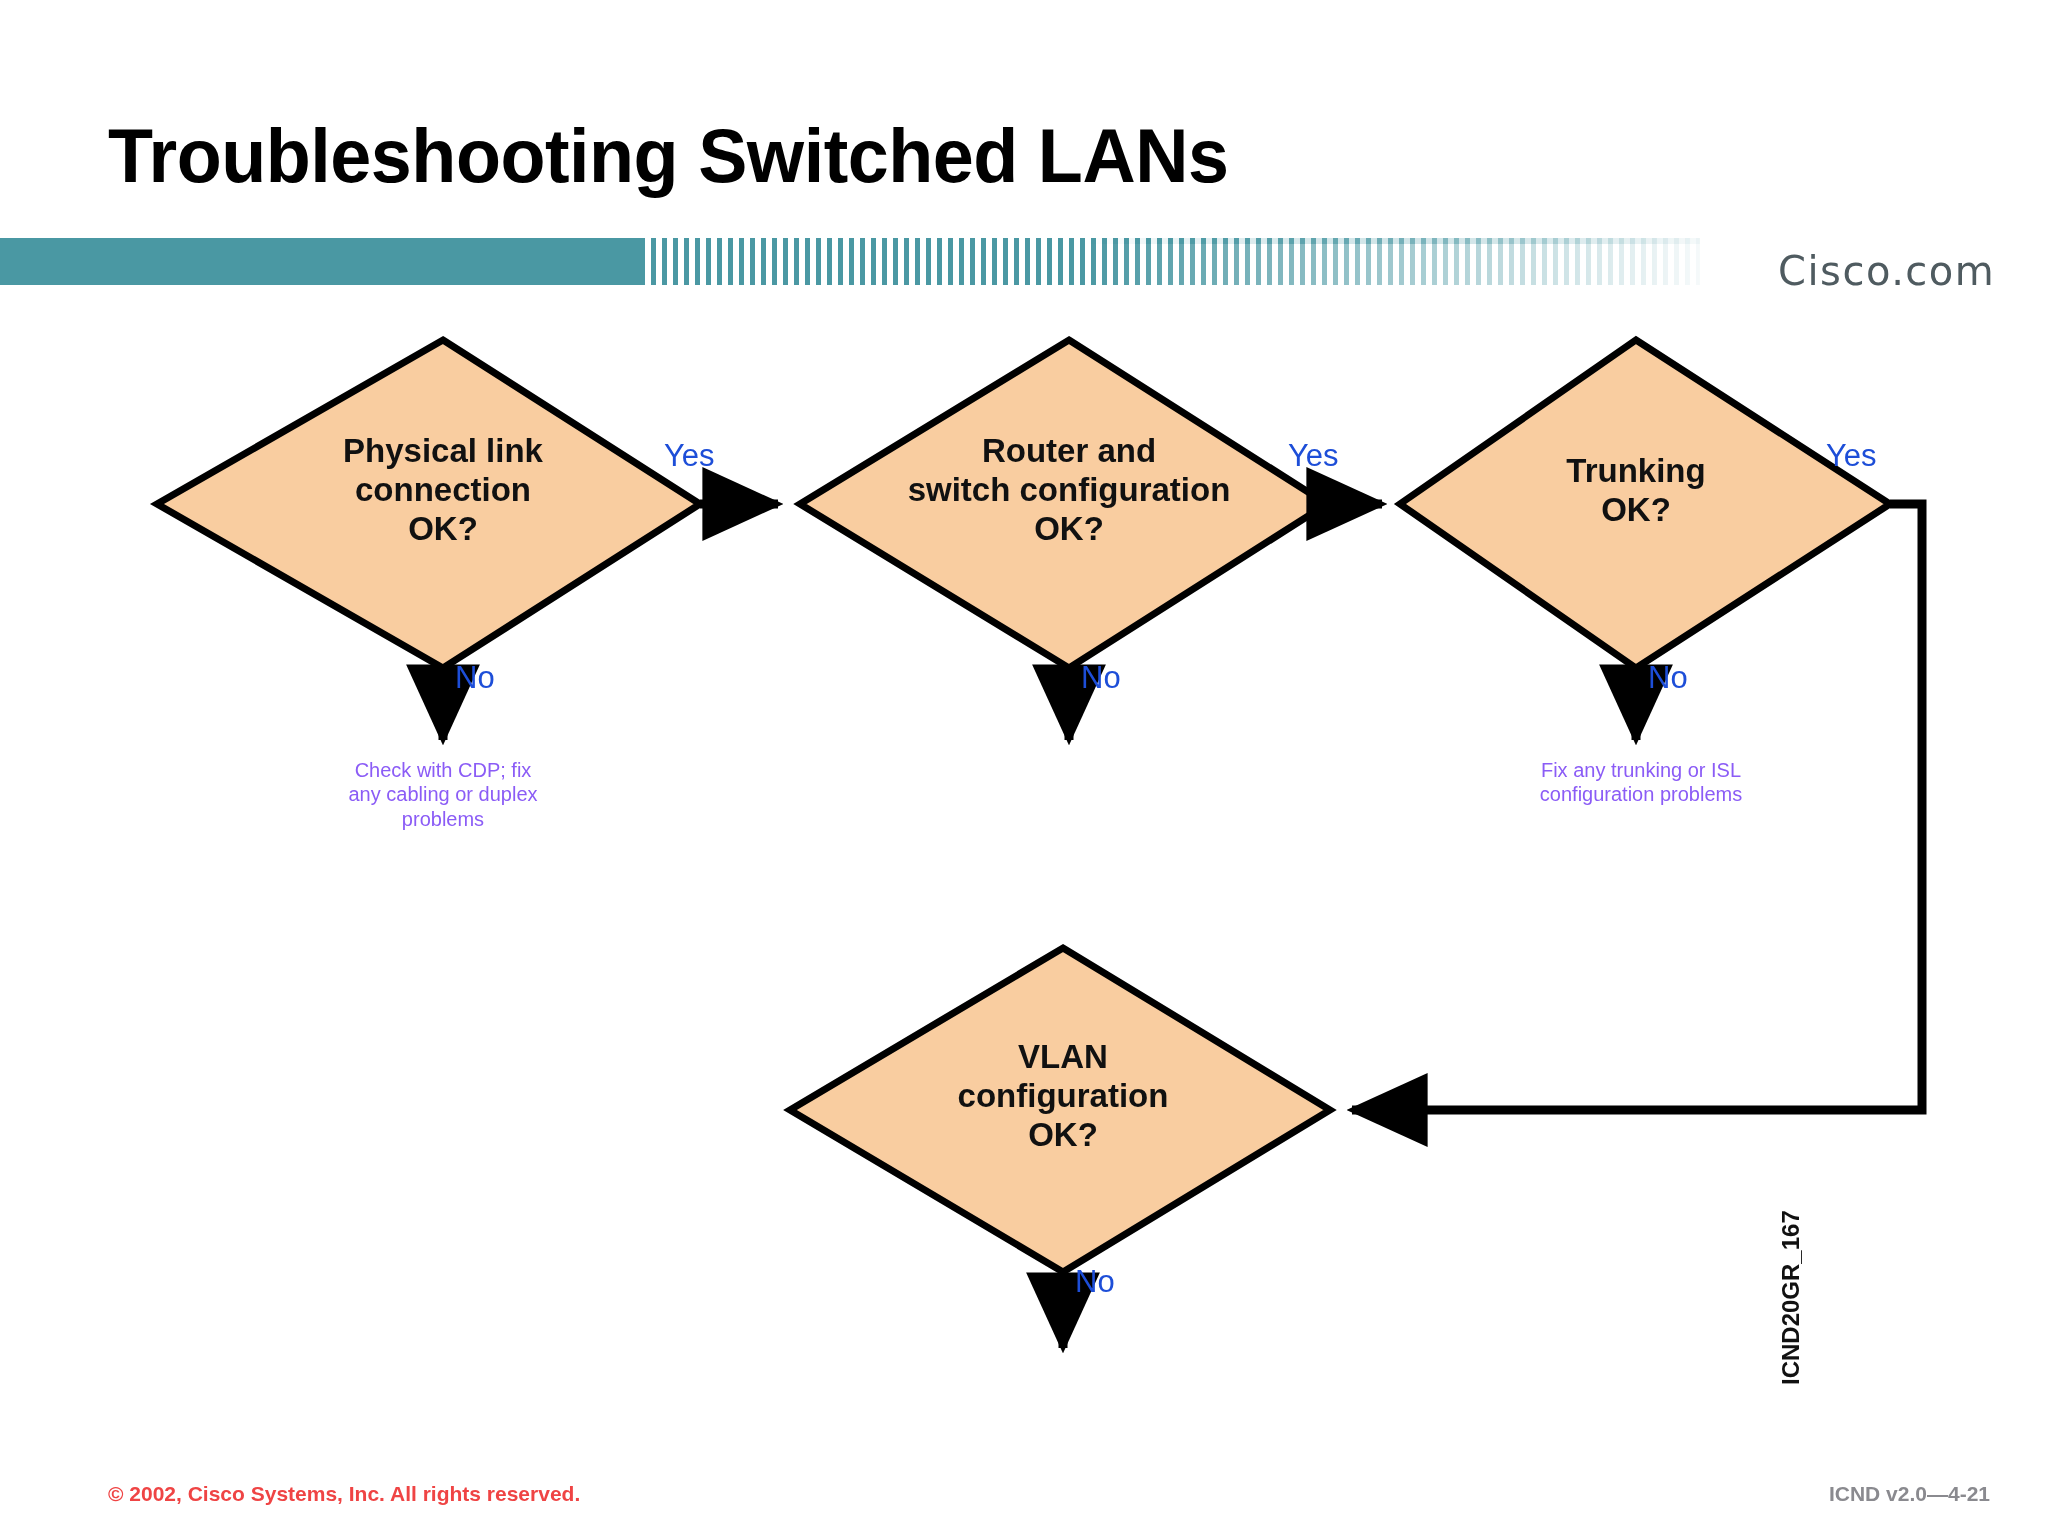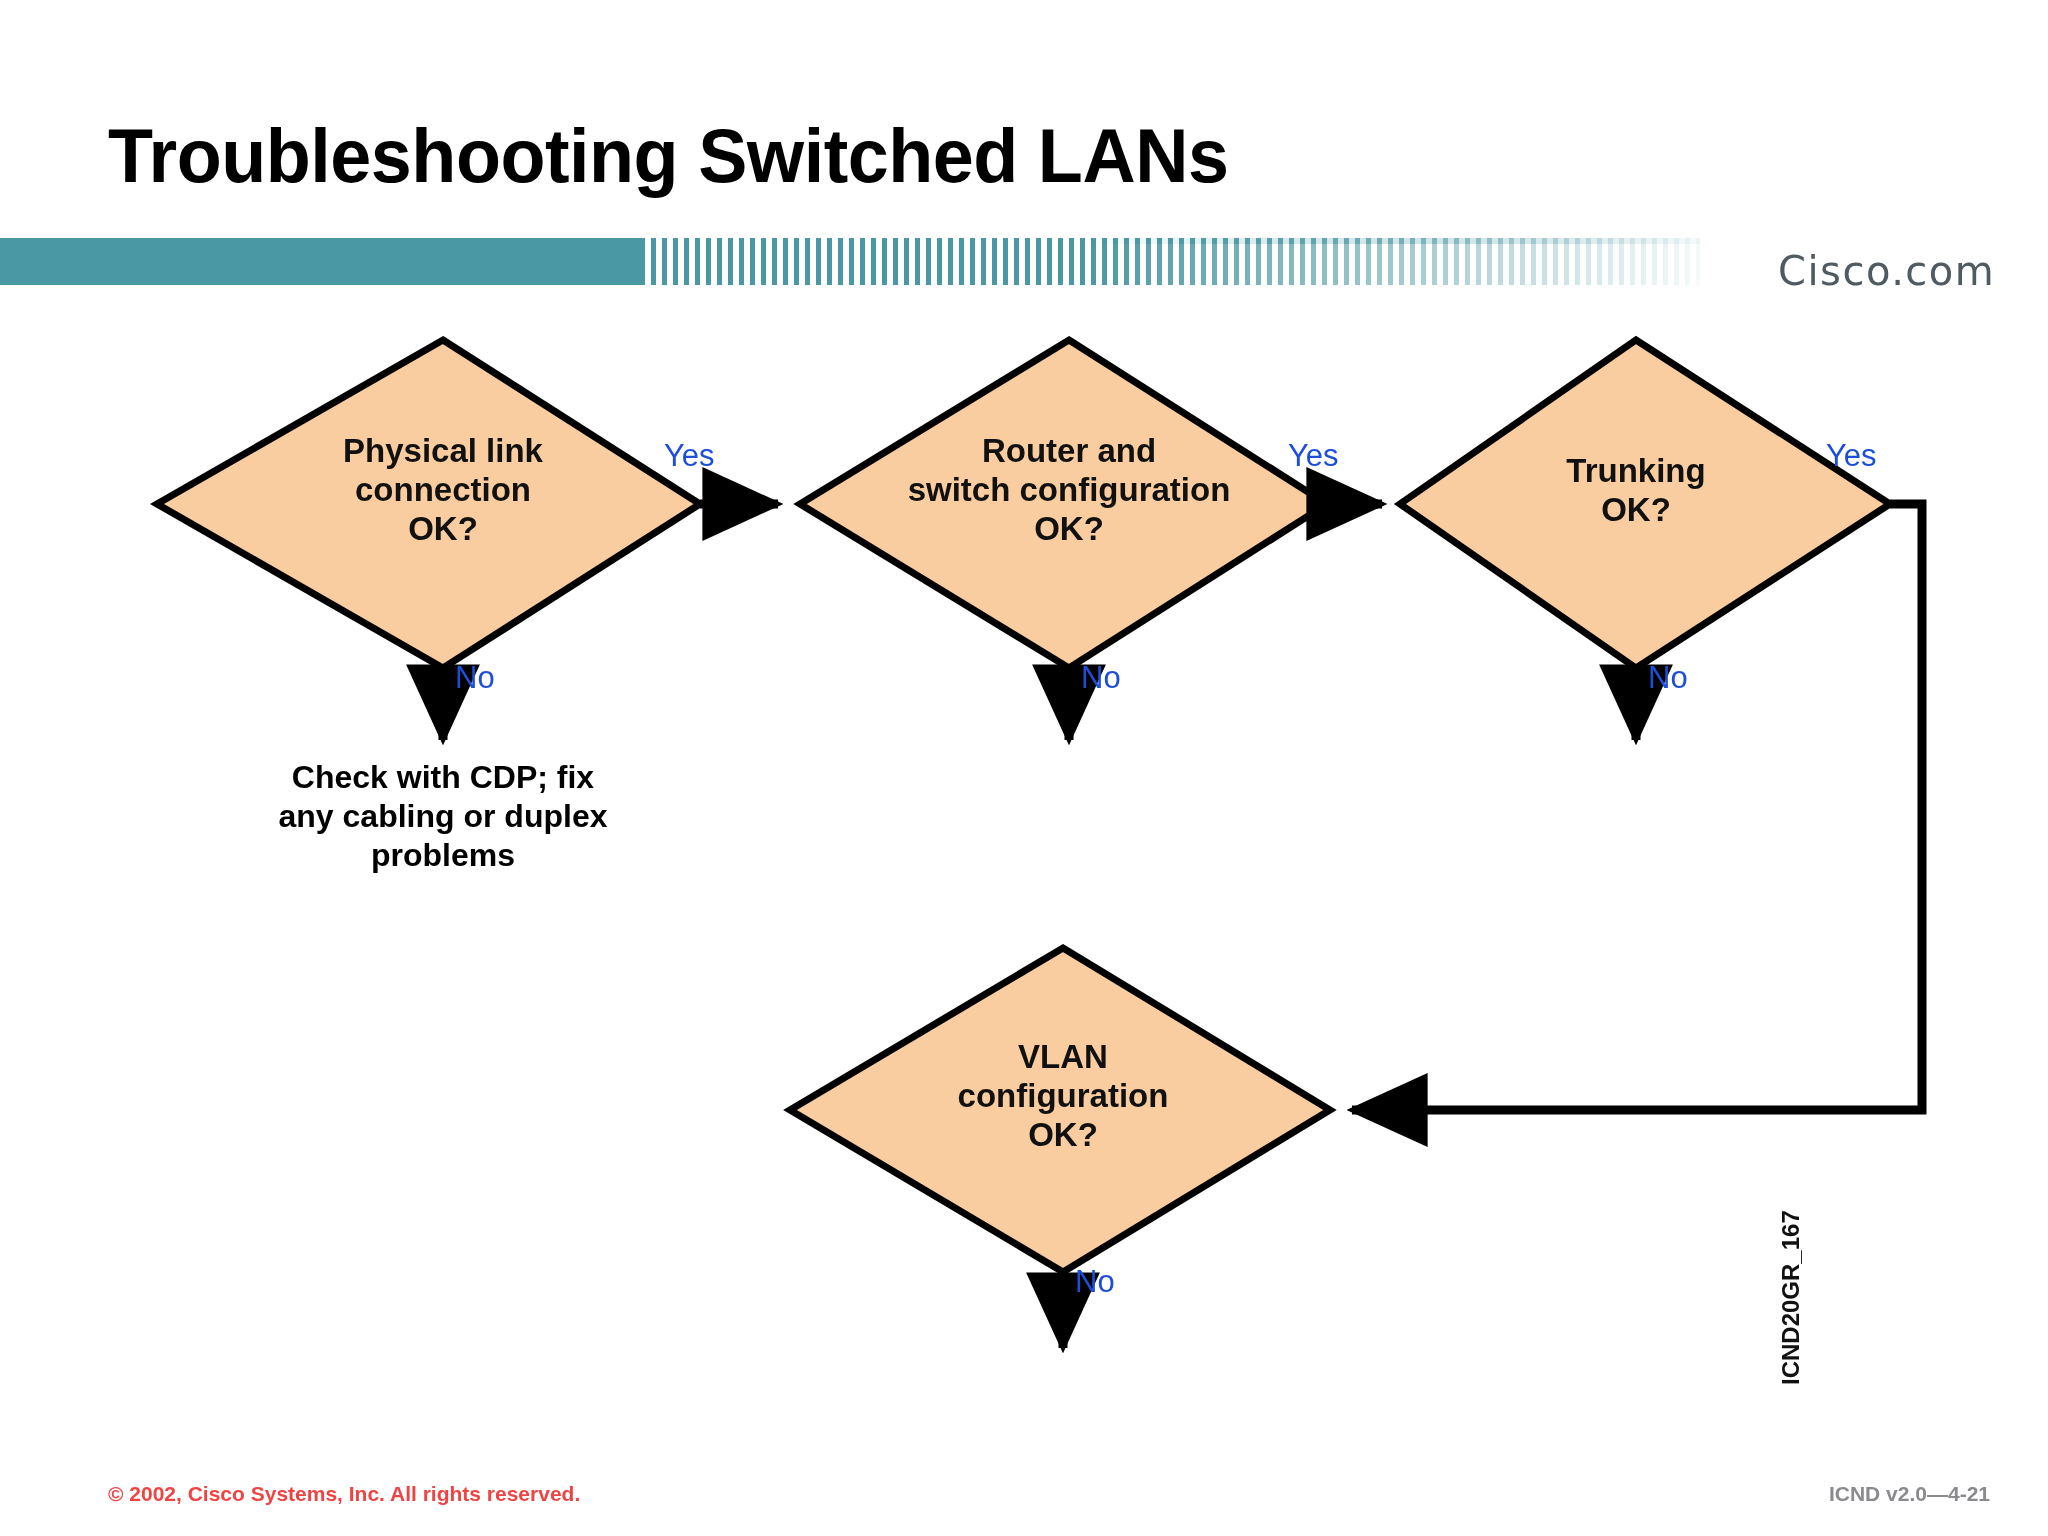--- a/index.html
+++ b/index.html
@@ -112,23 +112,23 @@
   .edge-label {
     position: absolute;
     font-size: 31px;
     font-weight: normal;
     color: #1d4ed8;
     white-space: nowrap;
   }
   .caption {
     position: absolute;
     text-align: center;
-    font-size: 32px;
-    font-weight: bold;
-    color: #000000;
+    font-size: 20px;
+    font-weight: normal;
+    color: #8b5cf6;
     line-height: 1.22;
     white-space: pre-line;
   }
 
   
   #footer-left {
     position: absolute;
     left: 108px;
     top: 1482px;
     font-size: 21px;
@@ -234,20 +234,22 @@
 
   <div class="edge-label" style="left:1648px; top:660px;">No</div>
 
   <div class="edge-label" style="left:1075px; top:1264px;">No</div>
 
   <div class="caption" style="left:203px; top:758px; width:480px;">Check with CDP; fix
 any cabling or duplex
 problems</div>
 
 
+  <div class="caption" style="left:1406px; top:758px; width:470px;">Fix any trunking or ISL
+configuration problems</div>
 
 
   <div id="artwork-id">ICND20GR_167</div>
 </div>
 
 <div id="footer-left">© 2002, Cisco Systems, Inc. All rights reserved.</div>
 
 <div id="footer-right">ICND v2.0—4-21</div>
 
 </body></html>

